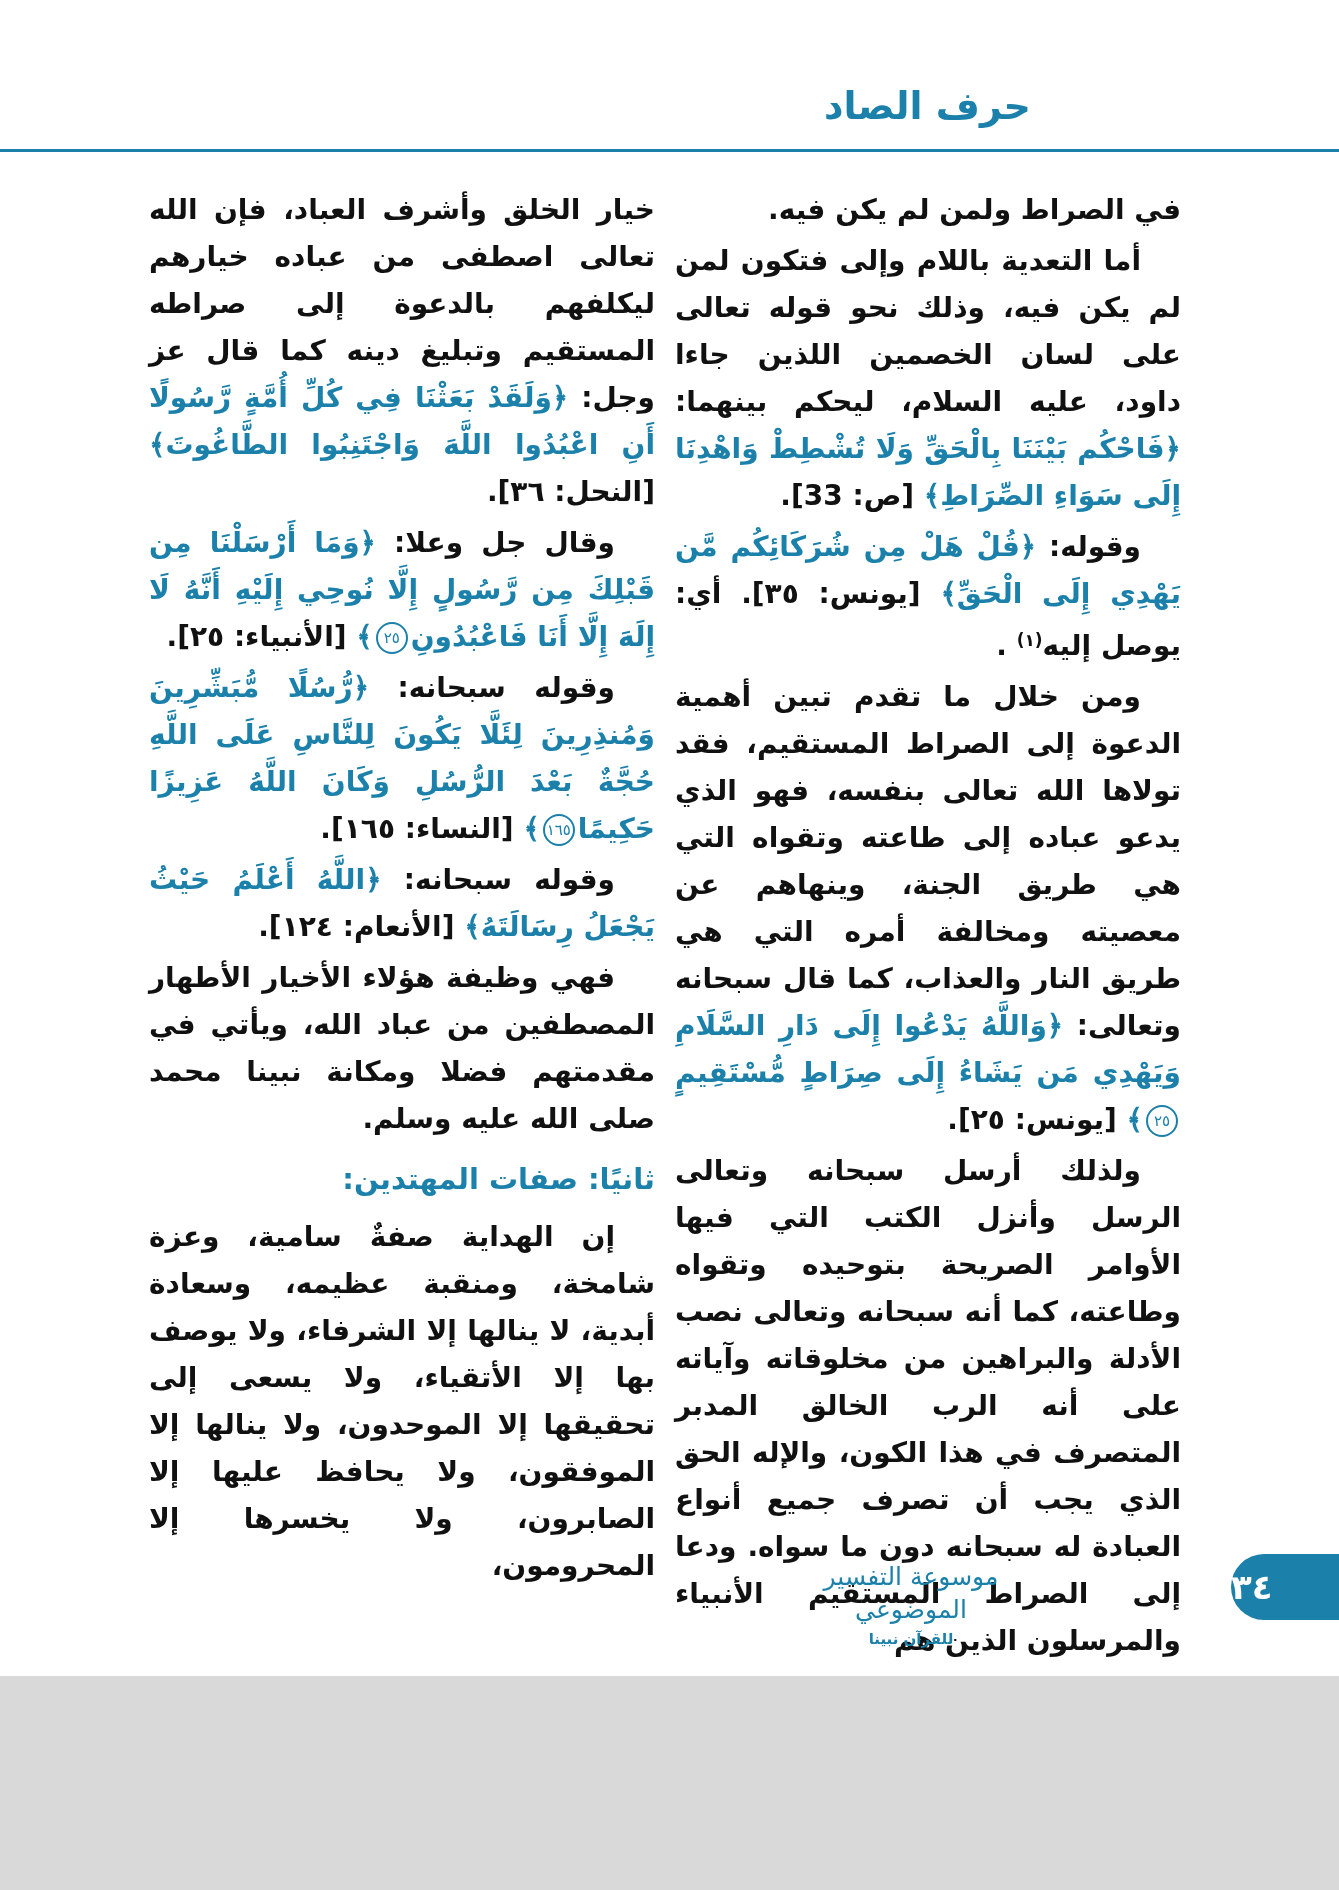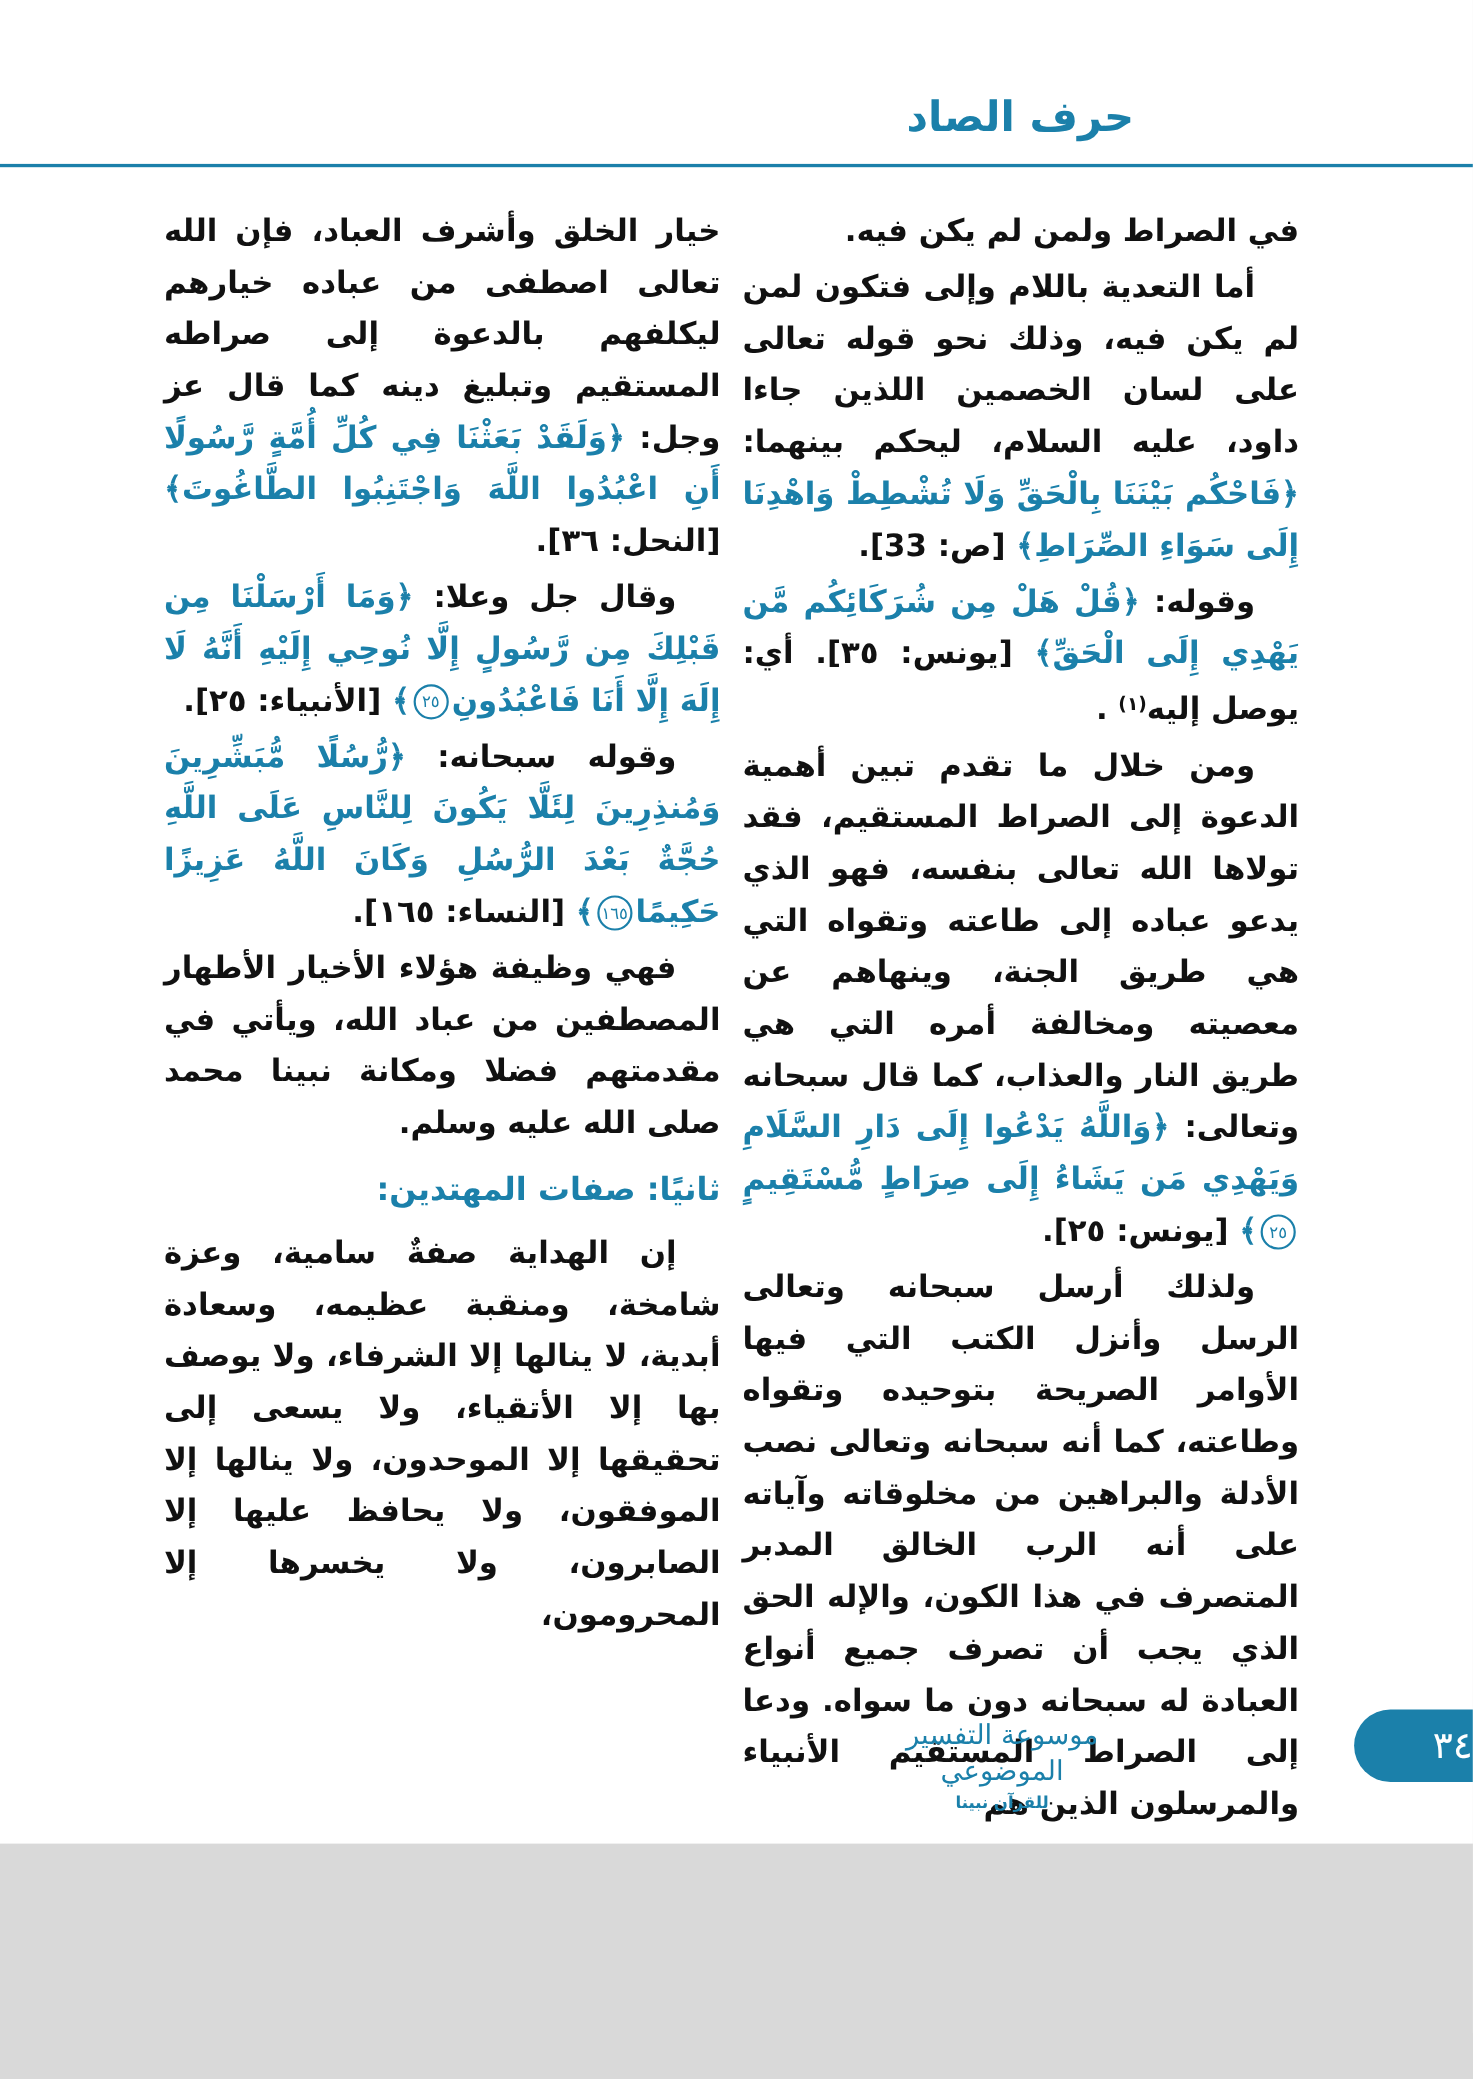--- a/index.html
+++ b/index.html
@@ -49,22 +49,22 @@
   }
   .emblem {
     position:absolute; bottom:28px; right:328px; width:200px;
     text-align:center; color:var(--accent);
   }
   .emblem-top { font-size:25px; font-weight:400; line-height:33px; }
   .emblem-bottom { font-size:15px; font-weight:700; margin-top:4px; }
   .page-number {
     position:absolute; bottom:56px; right:0; width:108px; height:66px;
     background:var(--accent); color:#ffffff; border-radius:33px 0 0 33px;
-    display:flex; align-items:center; justify-content:flex-start;
-    font-size:34px; font-weight:400;margin-top:11px;
+    display:flex; align-items:center; justify-content:flex-end;
+    font-size:34px; font-weight:700;margin-top:11px;
   }
 </style>
 </head>
 <body>
 
 <div class="page">
 
   <h1 class="header-title">حرف الصاد</h1>
   <div class="header-rule"></div>
 
@@ -80,20 +80,21 @@
       <div class="footnote-block">
         <div class="footnote-rule"></div>
         <p class="footnote-text">(١) لمسات بيانية، فاضل السامرائي ص ٤٨- ٤٩.</p>
       </div>
     </section>
     <section class="col">
       <div class="col-paras">
           <p class="para"><span class="seg-normal">خيار الخلق وأشرف العباد، فإن الله تعالى اصطفى من عباده خيارهم ليكلفهم بالدعوة إلى صراطه المستقيم وتبليغ دينه كما قال عز وجل: </span><span class="seg-quran">﴿وَلَقَدْ بَعَثْنَا فِي كُلِّ أُمَّةٍ رَّسُولًا أَنِ اعْبُدُوا اللَّهَ وَاجْتَنِبُوا الطَّاغُوتَ﴾</span><span class="seg-ref"> [النحل: ٣٦].</span></p>
           <p class="para indent"><span class="seg-normal">وقال جل وعلا: </span><span class="seg-quran">﴿وَمَا أَرْسَلْنَا مِن قَبْلِكَ مِن رَّسُولٍ إِلَّا نُوحِي إِلَيْهِ أَنَّهُ لَا إِلَهَ إِلَّا أَنَا فَاعْبُدُونِ</span><span class="seg-ayah">٢٥</span><span class="seg-quran">﴾</span><span class="seg-ref"> [الأنبياء: ٢٥].</span></p>
           <p class="para indent"><span class="seg-normal">وقوله سبحانه: </span><span class="seg-quran">﴿رُّسُلًا مُّبَشِّرِينَ وَمُنذِرِينَ لِئَلَّا يَكُونَ لِلنَّاسِ عَلَى اللَّهِ حُجَّةٌ بَعْدَ الرُّسُلِ وَكَانَ اللَّهُ عَزِيزًا حَكِيمًا</span><span class="seg-ayah">١٦٥</span><span class="seg-quran">﴾</span><span class="seg-ref"> [النساء: ١٦٥].</span></p>
+          <p class="para indent"><span class="seg-normal">وقوله سبحانه: </span><span class="seg-quran">﴿اللَّهُ أَعْلَمُ حَيْثُ يَجْعَلُ رِسَالَتَهُ﴾</span><span class="seg-ref"> [الأنعام: ١٢٤].</span></p>
           <p class="para indent"><span class="seg-normal">فهي وظيفة هؤلاء الأخيار الأطهار المصطفين من عباد الله، ويأتي في مقدمتهم فضلا ومكانة نبينا محمد صلى الله عليه وسلم.</span></p>
           <h3 class="subheading"><span class="seg-normal">ثانيًا: صفات المهتدين:</span></h3>
           <p class="para indent"><span class="seg-normal">إن الهداية صفةٌ سامية، وعزة شامخة، ومنقبة عظيمه، وسعادة أبدية، لا ينالها إلا الشرفاء، ولا يوصف بها إلا الأتقياء، ولا يسعى إلى تحقيقها إلا الموحدون، ولا ينالها إلا الموفقون، ولا يحافظ عليها إلا الصابرون، ولا يخسرها إلا المحرومون،</span></p>
         </div>
     </section>
   </main>
 
   <div class="emblem">
     <div class="emblem-top">موسوعة التفسير الموضوعي</div>
     <div class="emblem-bottom">للقرآن نبينا</div>

